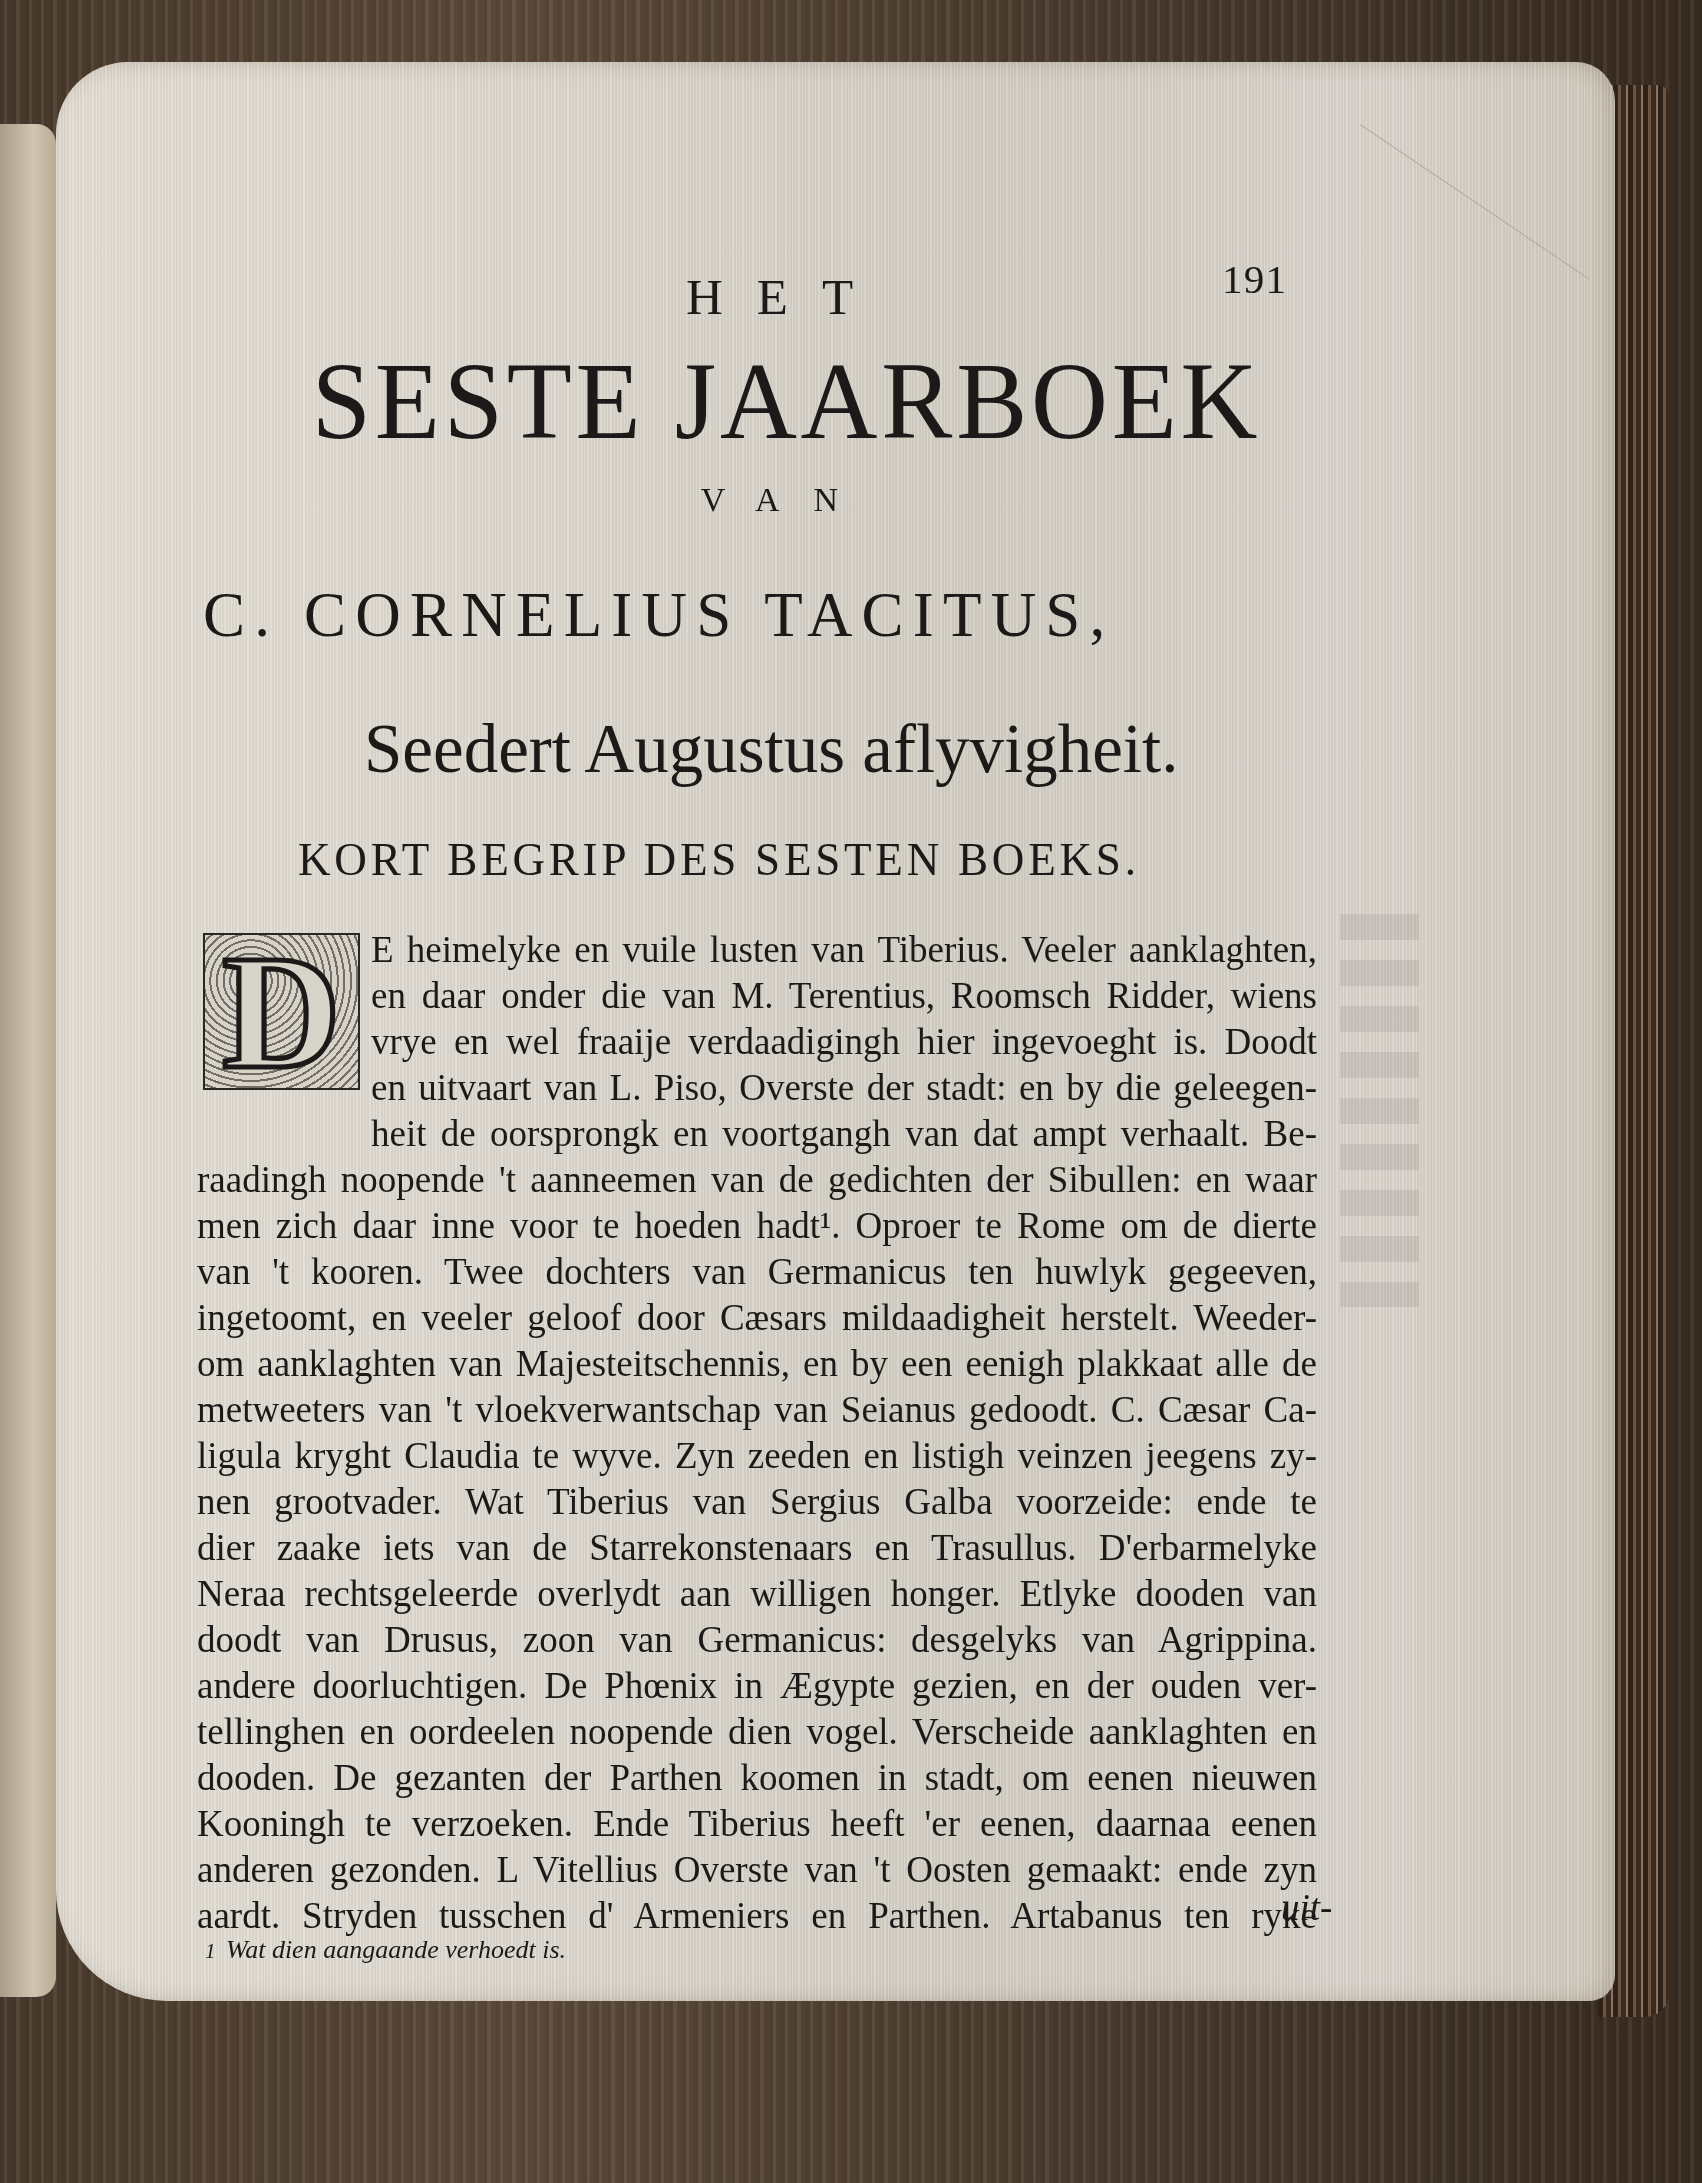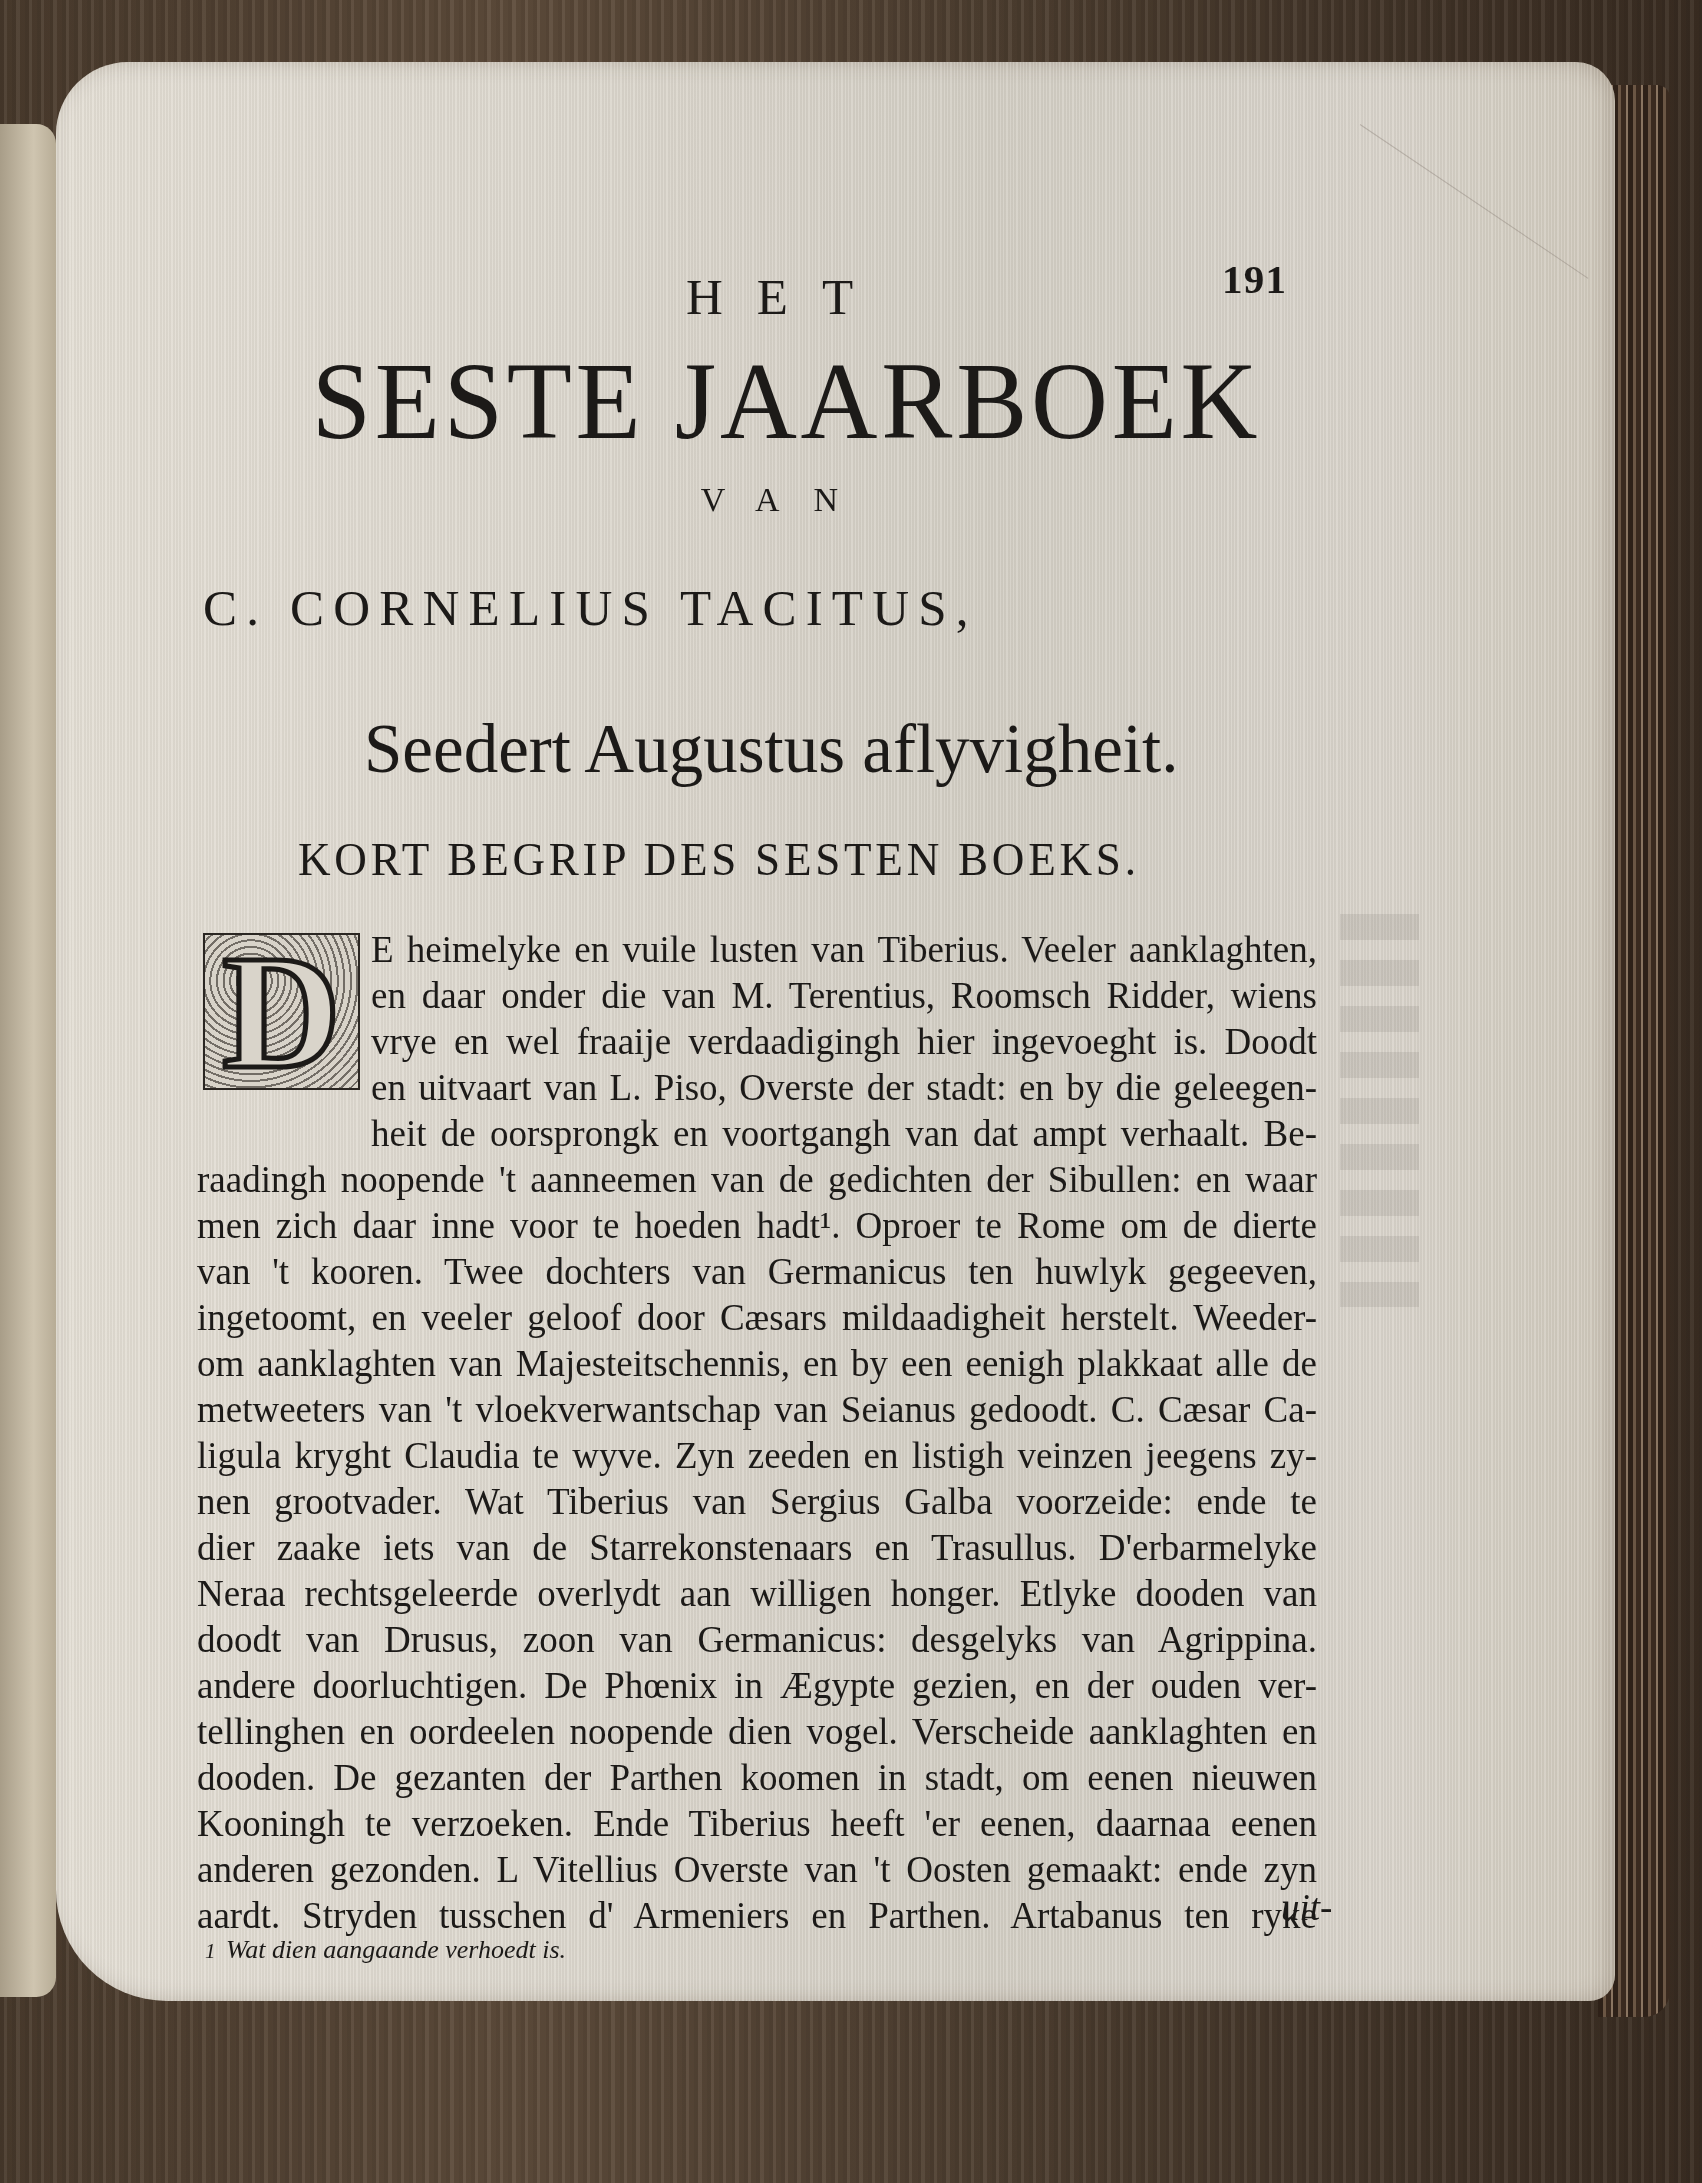--- a/index.html
+++ b/index.html
@@ -33,36 +33,36 @@
     background: repeating-linear-gradient(90deg, rgba(255,255,255,0.12) 0 1.3px, rgba(0,0,0,0.03) 1.3px 3.3px);
     pointer-events: none;
   }
   .fold-line {
     position: absolute; left: 1304px; top: 62px; width: 275px; height: 1.3px;
     background: rgba(120,110,100,0.35);
     transform-origin: left; transform: rotate(34deg);
   }
   .content { position: absolute; left: 0; top: 0; width: 100%; height: 100%; color: #1c1a18; }
   .page-number {
-    position: absolute; left: 1166px; top: 193px; font-size: 41px; letter-spacing: 1.3px; font-weight: bold;
+    position: absolute; left: 1166px; top: 193px; font-size: 41px; letter-spacing: 1.3px;
   }
   .title-het {
     position: absolute; left: 0; width: 1461px; top: 206px; text-align: center;
     font-size: 51px; letter-spacing: 34px;
   }
   .title-main {
     position: absolute; left: 0; width: 1461px; top: 275px; text-align: center;
     font-size: 111px; letter-spacing: 3.9px; transform: scaleX(0.96);
   }
   .title-van {
     position: absolute; left: 0; width: 1461px; top: 419px; text-align: center;
     font-size: 34px; letter-spacing: 34px;
   }
   .title-author {
-    position: absolute; left: 147px; top: 517px; font-size: 51px; letter-spacing: 9.2px; white-space: nowrap;
+    position: absolute; left: 147px; top: 517px; font-size: 63px; letter-spacing: 9.2px; white-space: nowrap;
   }
   .title-sub {
     position: absolute; left: 308px; top: 648px; font-size: 69px; white-space: nowrap;
   }
   .section-heading {
     position: absolute; left: 242px; top: 770px; font-size: 47px; letter-spacing: 3.9px; white-space: nowrap;
     transform: scaleX(0.96); transform-origin: left;
   }
   .drop-cap {
     position: absolute; left: 147px; top: 871px; width: 157px; height: 157px;

